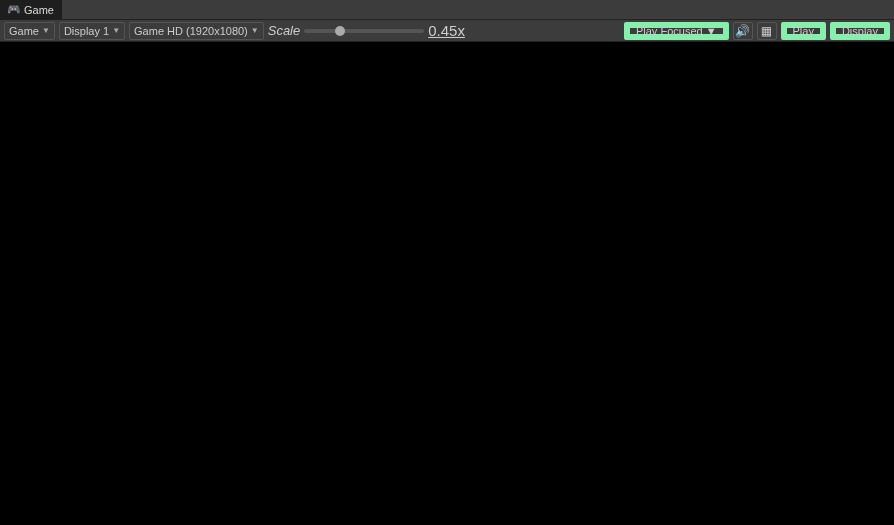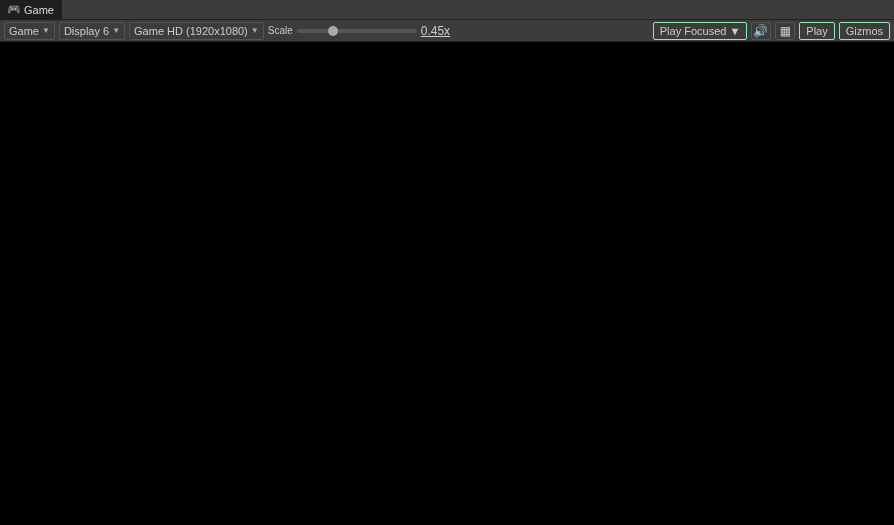--- a/index.html
+++ b/index.html
@@ -82,22 +82,23 @@
     }
 
     .scale-section {
       display: flex;
       align-items: center;
       gap: 4px;
       flex: 1;
     }
 
     .scale-label {
-      font-size: 10px;
-      color: #ccc;
+      font-size: 13px;
+      color: #ccc;
+      font-style: italic;
     }
 
     .scale-slider {
       width: 120px;
       height: 4px;
       background: #555;
       border-radius: 2px;
       position: relative;
       cursor: pointer;
     }
@@ -107,41 +108,41 @@
       width: 10px;
       height: 10px;
       background: #aaa;
       border-radius: 50%;
       top: -3px;
       left: 30%;
       transform: translateX(-50%);
     }
 
     .scale-value {
-      font-size: 12px;
+      font-size: 15px;
       color: #ccc;
       min-width: 35px;
       text-decoration: underline;
     }
 
     .toolbar-right {
       display: flex;
       align-items: center;
       gap: 4px;
       margin-left: auto;
     }
 
     .toolbar-btn {
       display: flex;
       align-items: center;
       justify-content: center;
       height: 18px;
       padding: 0 6px;
       background-color: #3c3c3c;
-      border: 1px solid #86efac;
+      border: 6px solid #86efac;
       border-radius: 2px;
       font-size: 11px;
       color: #ccc;
       cursor: pointer;
       white-space: nowrap;
       gap: 3px;
     }
 
     .toolbar-icon-btn {
       display: flex;
@@ -174,21 +175,21 @@
 </div>
 
 <div class="toolbar">
 
   <div class="toolbar-dropdown">
     <span>Game</span>
     <span class="arrow">▼</span>
   </div>
 
   <div class="toolbar-dropdown">
-    <span>Display 6</span>
+    <span>Display 1</span>
     <span class="arrow">▼</span>
   </div>
 
   <div class="toolbar-dropdown">
     <span>Game HD (1920x1080)</span>
     <span class="arrow">▼</span>
   </div>
 
   <div class="scale-section">
     <span class="scale-label">Scale</span>
@@ -211,19 +212,19 @@
 
     <div class="toolbar-icon-btn">
       <span>▦</span>
     </div>
 
     <div class="toolbar-btn">
       <span>Play</span>
     </div>
 
     <div class="toolbar-btn">
-      <span>Gizmos</span>
+      <span>Display</span>
     </div>
 
   </div>
 </div>
 
 <div class="game-viewport"></div>
 
 </body></html>

